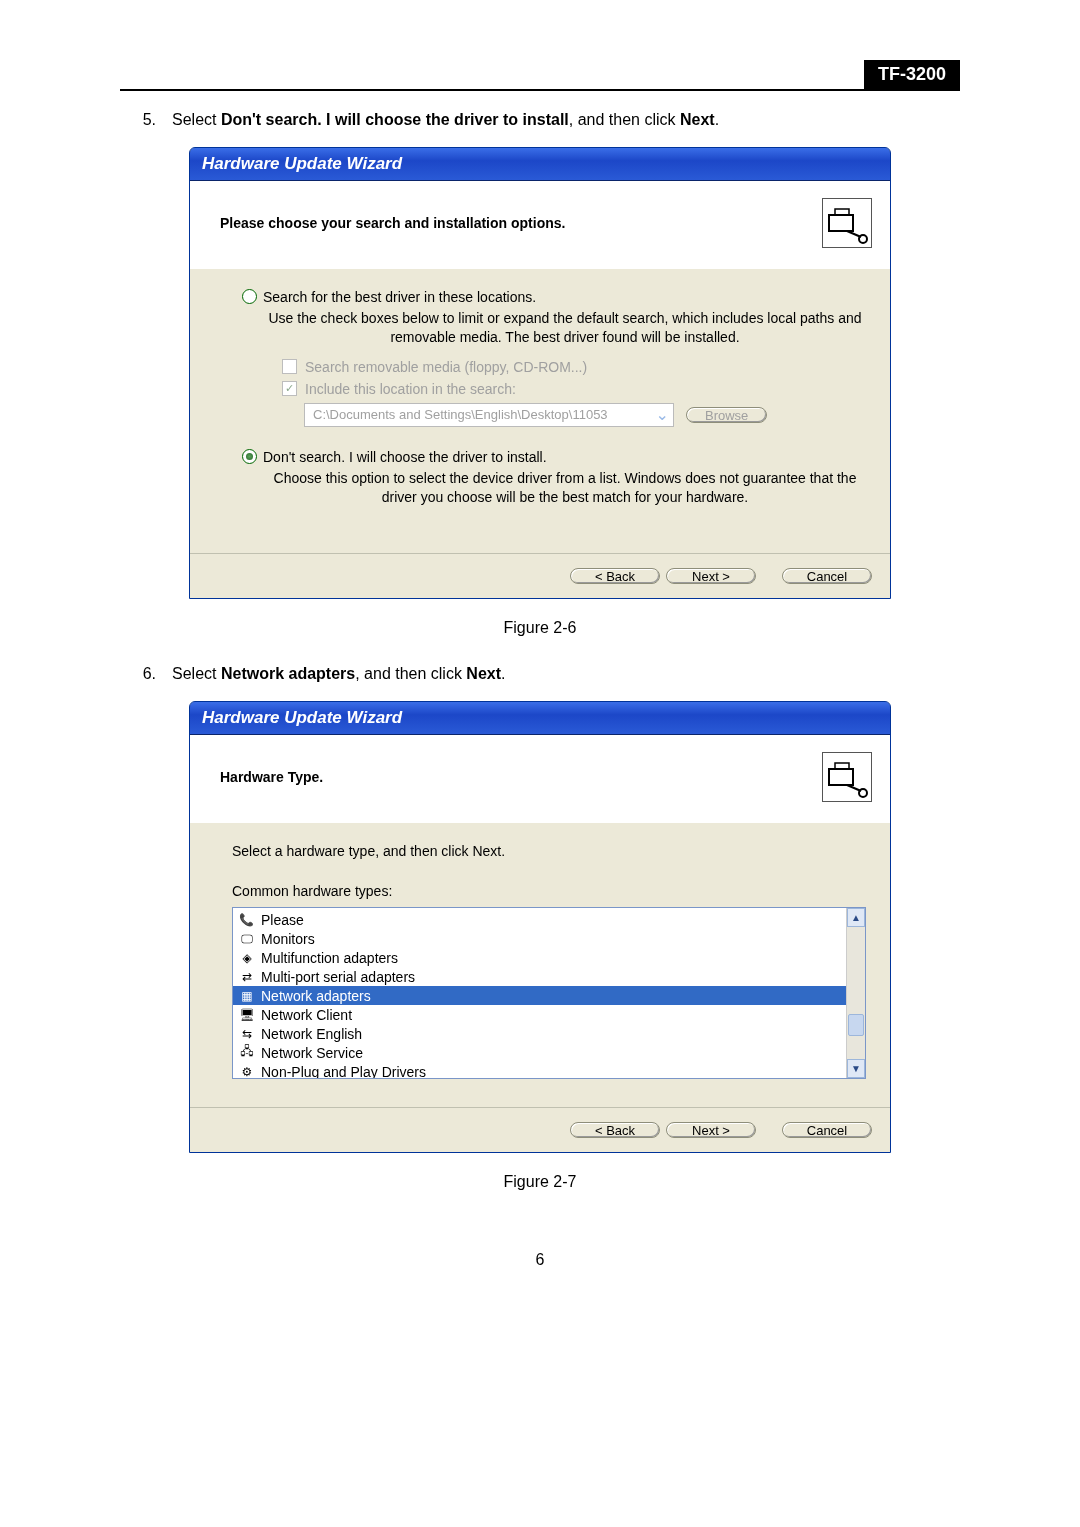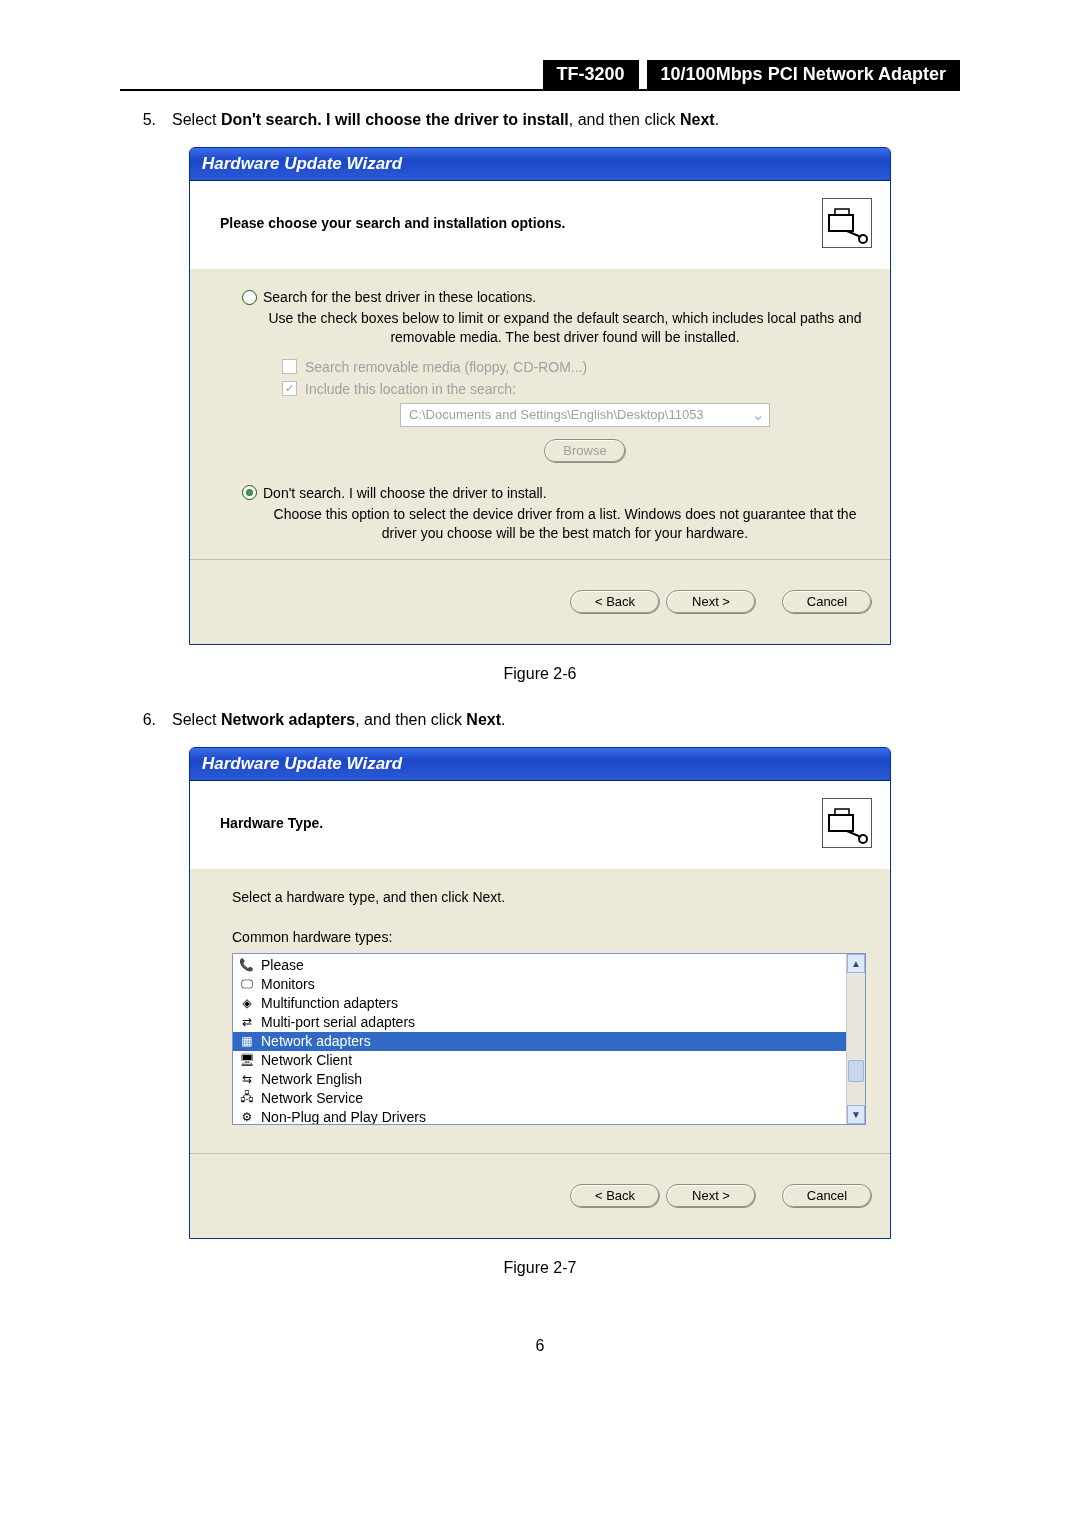--- a/index.html
+++ b/index.html
@@ -81,21 +81,21 @@
     position: relative;
   }
   .w-header-icon svg { width: 100%; height: 100%; }
   .w-body {
     background: #ece9d8;
     padding: 20px 24px 4px 52px;
     min-height: 260px;
   }
   .radio-row {
     display: flex;
-    align-items: center;
+    align-items: flex-start;
     gap: 6px;
     margin-bottom: 4px;
   }
   .radio {
     width: 13px; height: 13px;
     border: 1px solid #006600;
     border-radius: 50%;
     display: inline-flex;
     align-items: center;
     justify-content: center;
@@ -121,51 +121,50 @@
   .chk {
     width:13px;height:13px;border:1px solid #bdbdbd;background:#fff;
     display:inline-flex;align-items:center;justify-content:center;
     font-size:11px;color:#8aa88a;
   }
   .disabled { color:#a0a0a0; }
   .path-row {
     margin-left: 62px;
     display:flex; gap:12px; align-items:center;
     margin-bottom: 22px;
-    flex-direction: column;
   }
   .path-input {
     border:1px solid #bbb;
     height:22px;
     width: 340px;
     padding: 0 20px 0 8px;
     background:#fff;
     color:#a0a0a0;
     font-size:13px;
     position:relative;
     display:flex;align-items:center;
   }
   .path-input::after{
     content:"⌄";position:absolute;right:4px;color:#9bbbe8;font-size:16px;
   }
   .btn {
     border:1px solid #8e8e7a;
     background:#ece9d8;
-    height:24px;
+    height:16px;
     padding: 0 18px;
     font-family:inherit;font-size:13px;
     border-radius:12px;
     box-shadow: 1px 1px 0 #fff inset, -1px -1px 0 #999 inset;
     cursor:pointer;
   }
   .btn.disabled { color:#a0a0a0; cursor:default;}
   .w-footer {
     background:#ece9d8;
     border-top:1px solid #c0c0b0;
-    padding: 30px 18px;
+    padding: 14px 18px;
     display:flex;
     justify-content:flex-end;
     gap:6px;
   }
   .btn.nav { width:90px; }
 
   .hw-label { margin-bottom:8px; }
   .hw-list-box {
     border:1px solid #7a96c8;
     background:#fff;
@@ -199,21 +198,20 @@
   .sb-track{flex:1;position:relative;}
   .sb-thumb{position:absolute;left:1px;right:1px;top:66%;height:20px;background:#c7d7ef;border:1px solid #9cb6db;border-radius:2px;}
   .figure-label { text-align:center; margin: 14px 0 28px 0;}
   .page-number { text-align:center; margin-top: 60px;}
 </style>
 </head>
 <body>
 
 <div class="header">
   <div class="header-model">TF-3200</div>
-  <div class="header-desc">10/100Mbps PCI Network Adapter</div>
 </div>
 
 <div class="instruction">
   <div class="instr-num">5.</div>
   <div>
     <span>Select </span><b>Don't search. I will choose the driver to install</b><span>, and then click </span><b>Next</b><span>.</span>
   </div>
 </div>
 
 <div class="wizard">

